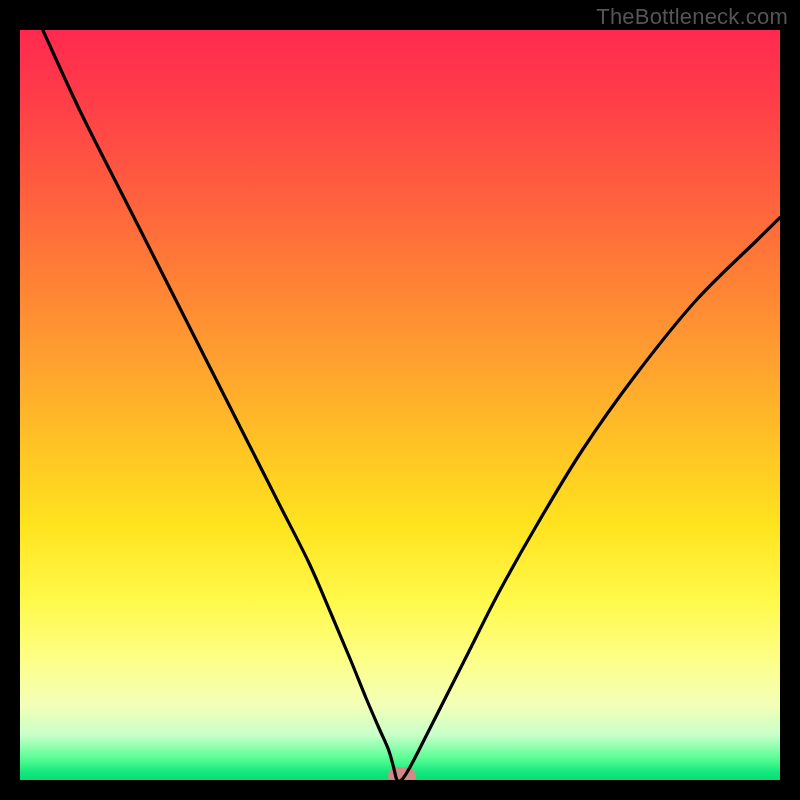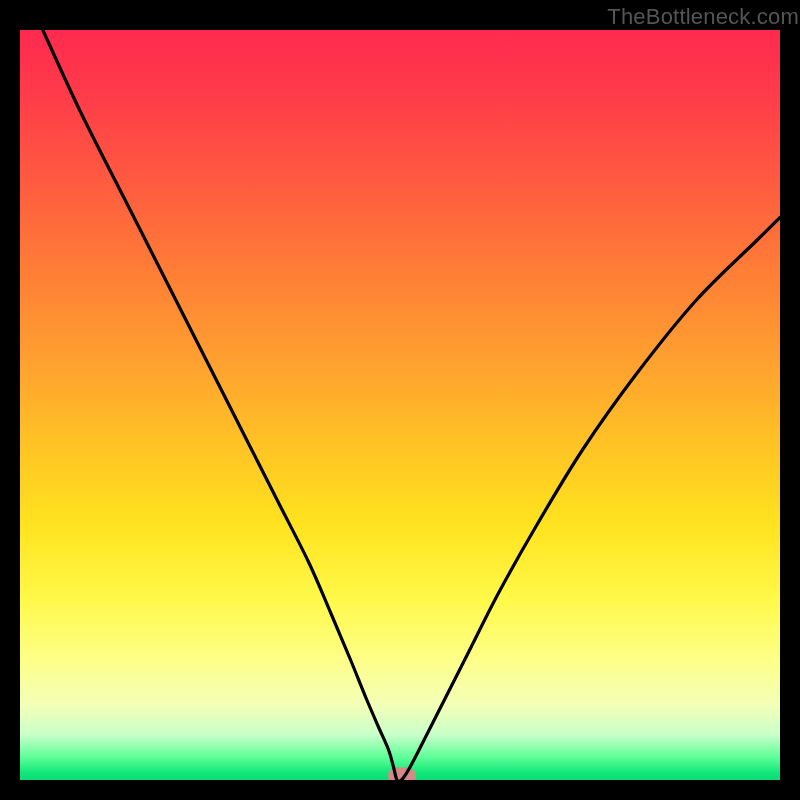--- a/index.html
+++ b/index.html
@@ -13,21 +13,21 @@
   }
   .frame {
     position: relative;
     width: 800px;
     height: 800px;
     background: #000;
   }
   .watermark {
     position: absolute;
     top: 4px;
-    right: 1px;
+    right: 12px;
     color: #555;
     font-size: 22px;
     font-weight: 500;
     letter-spacing: 0.2px;
     font-family: Arial, sans-serif;
     z-index: 5;
   }
   .plot-area {
     position: absolute;
     left: 20px;

